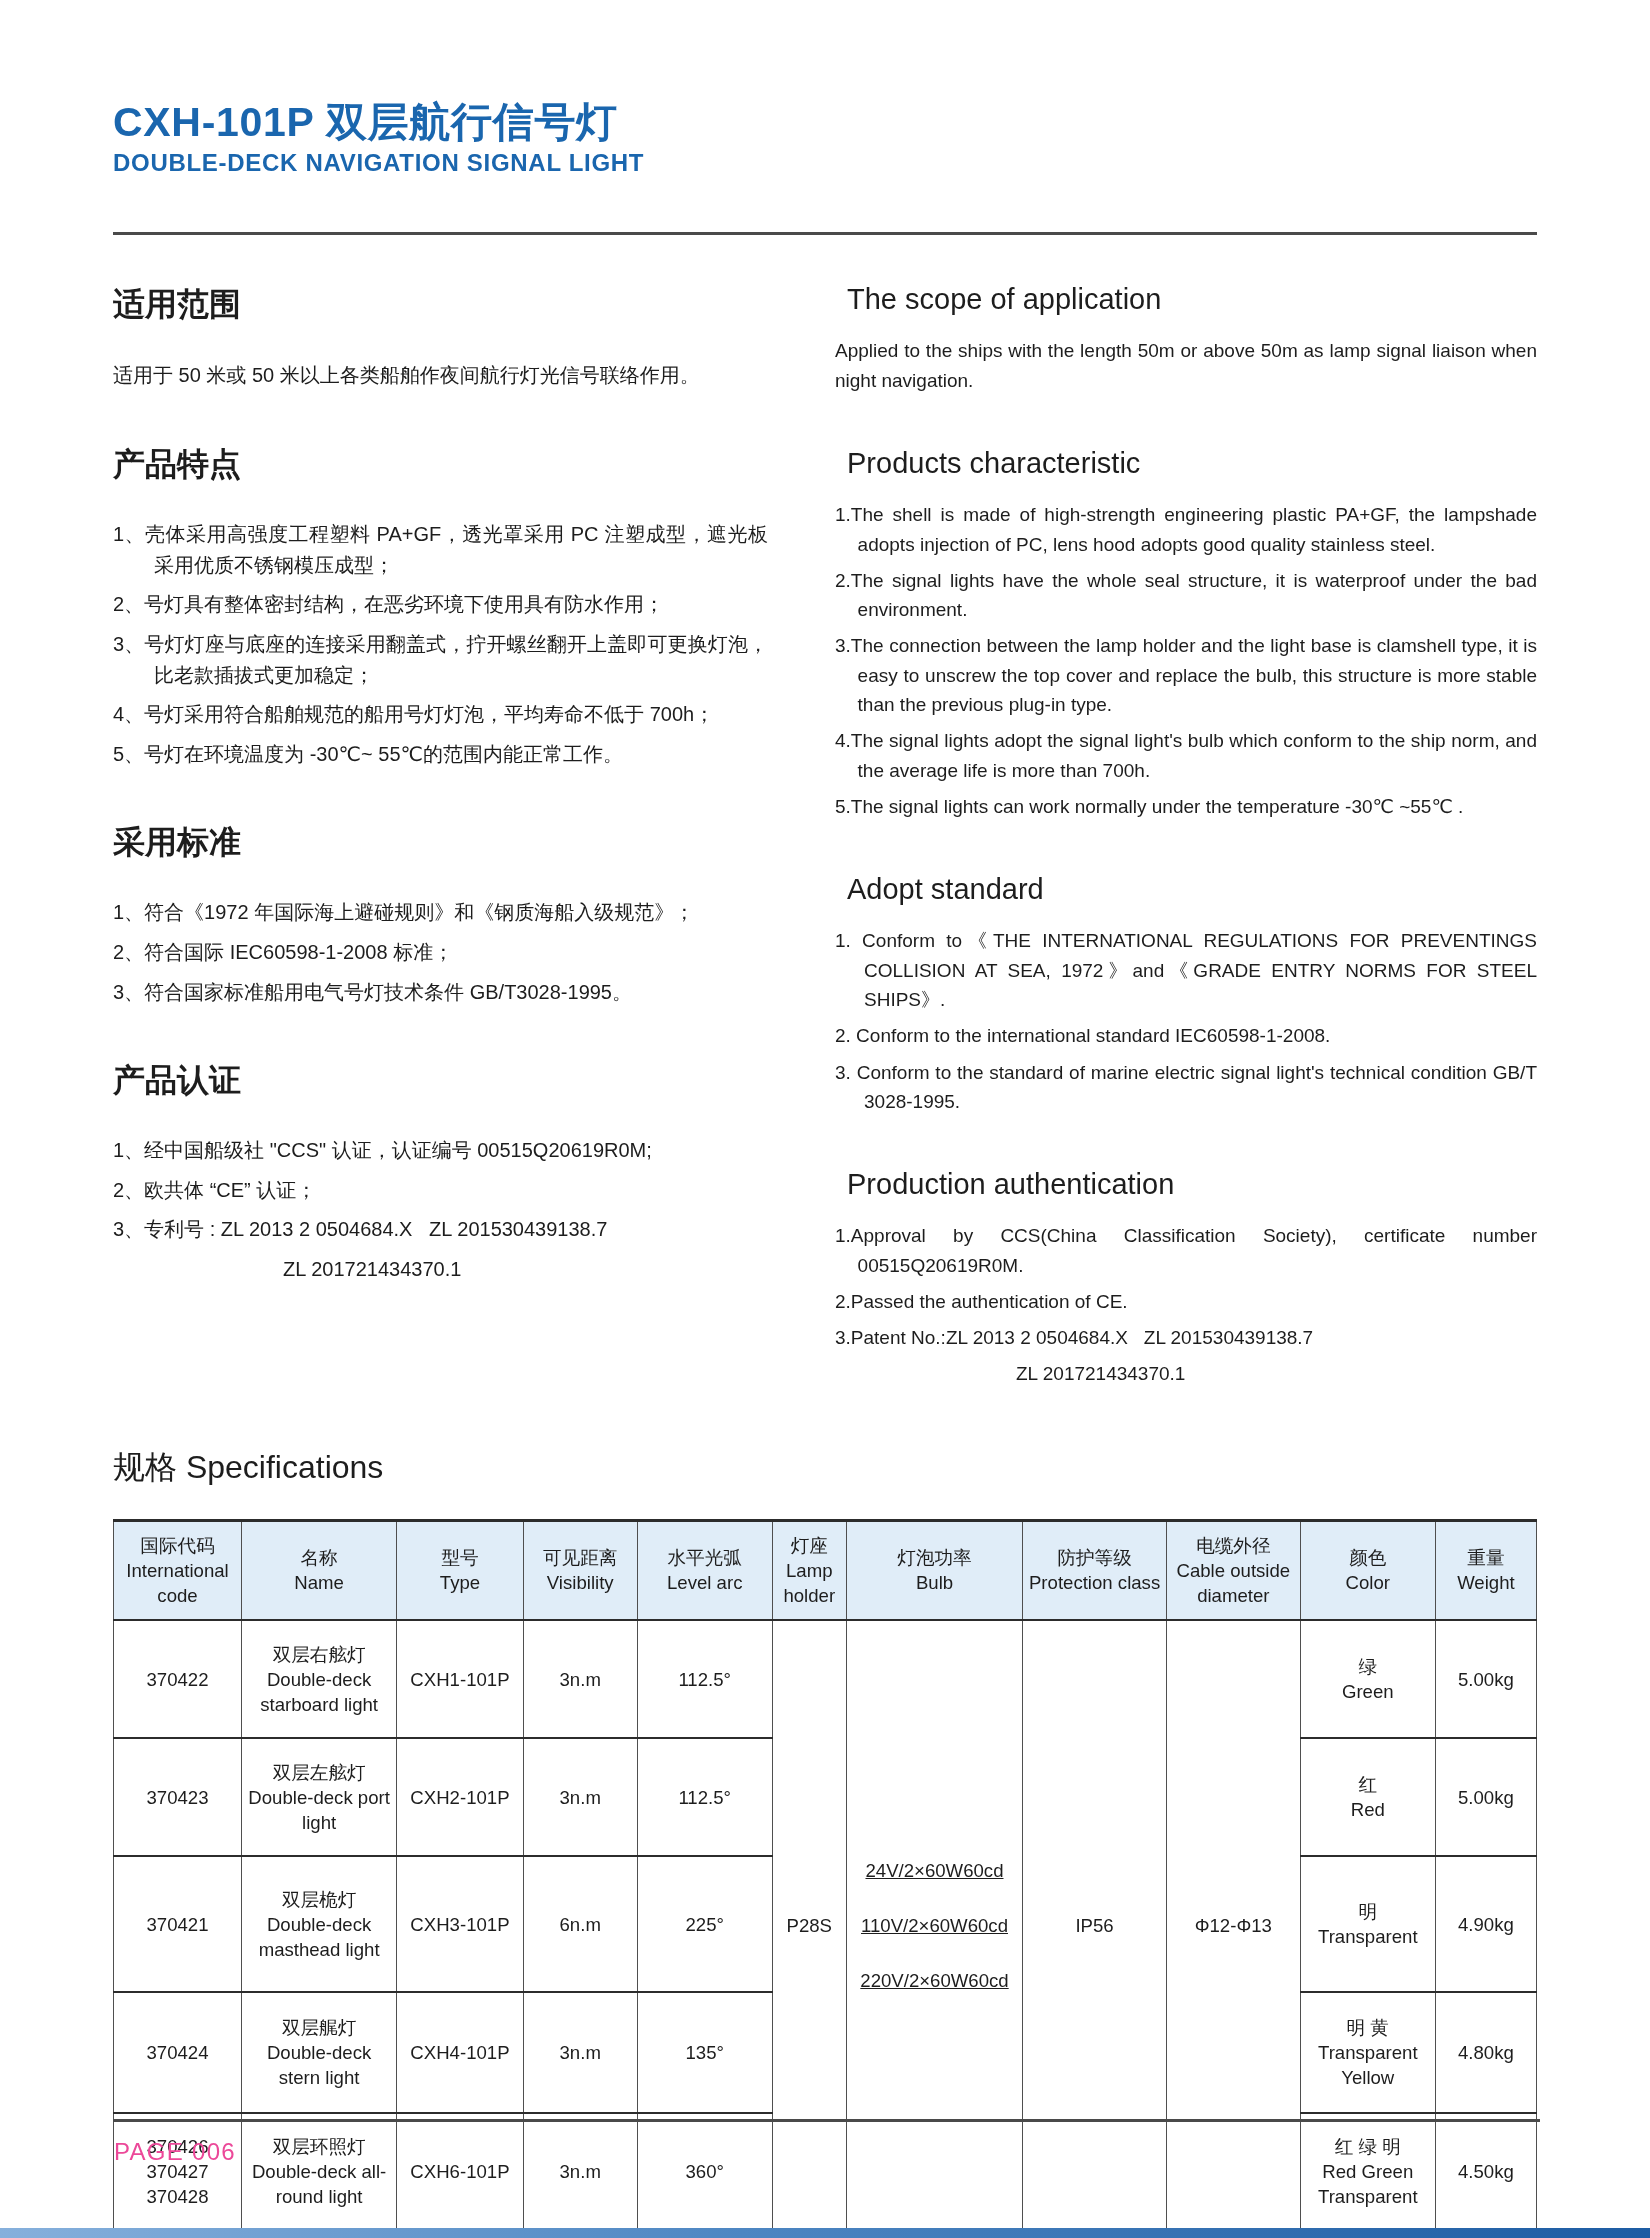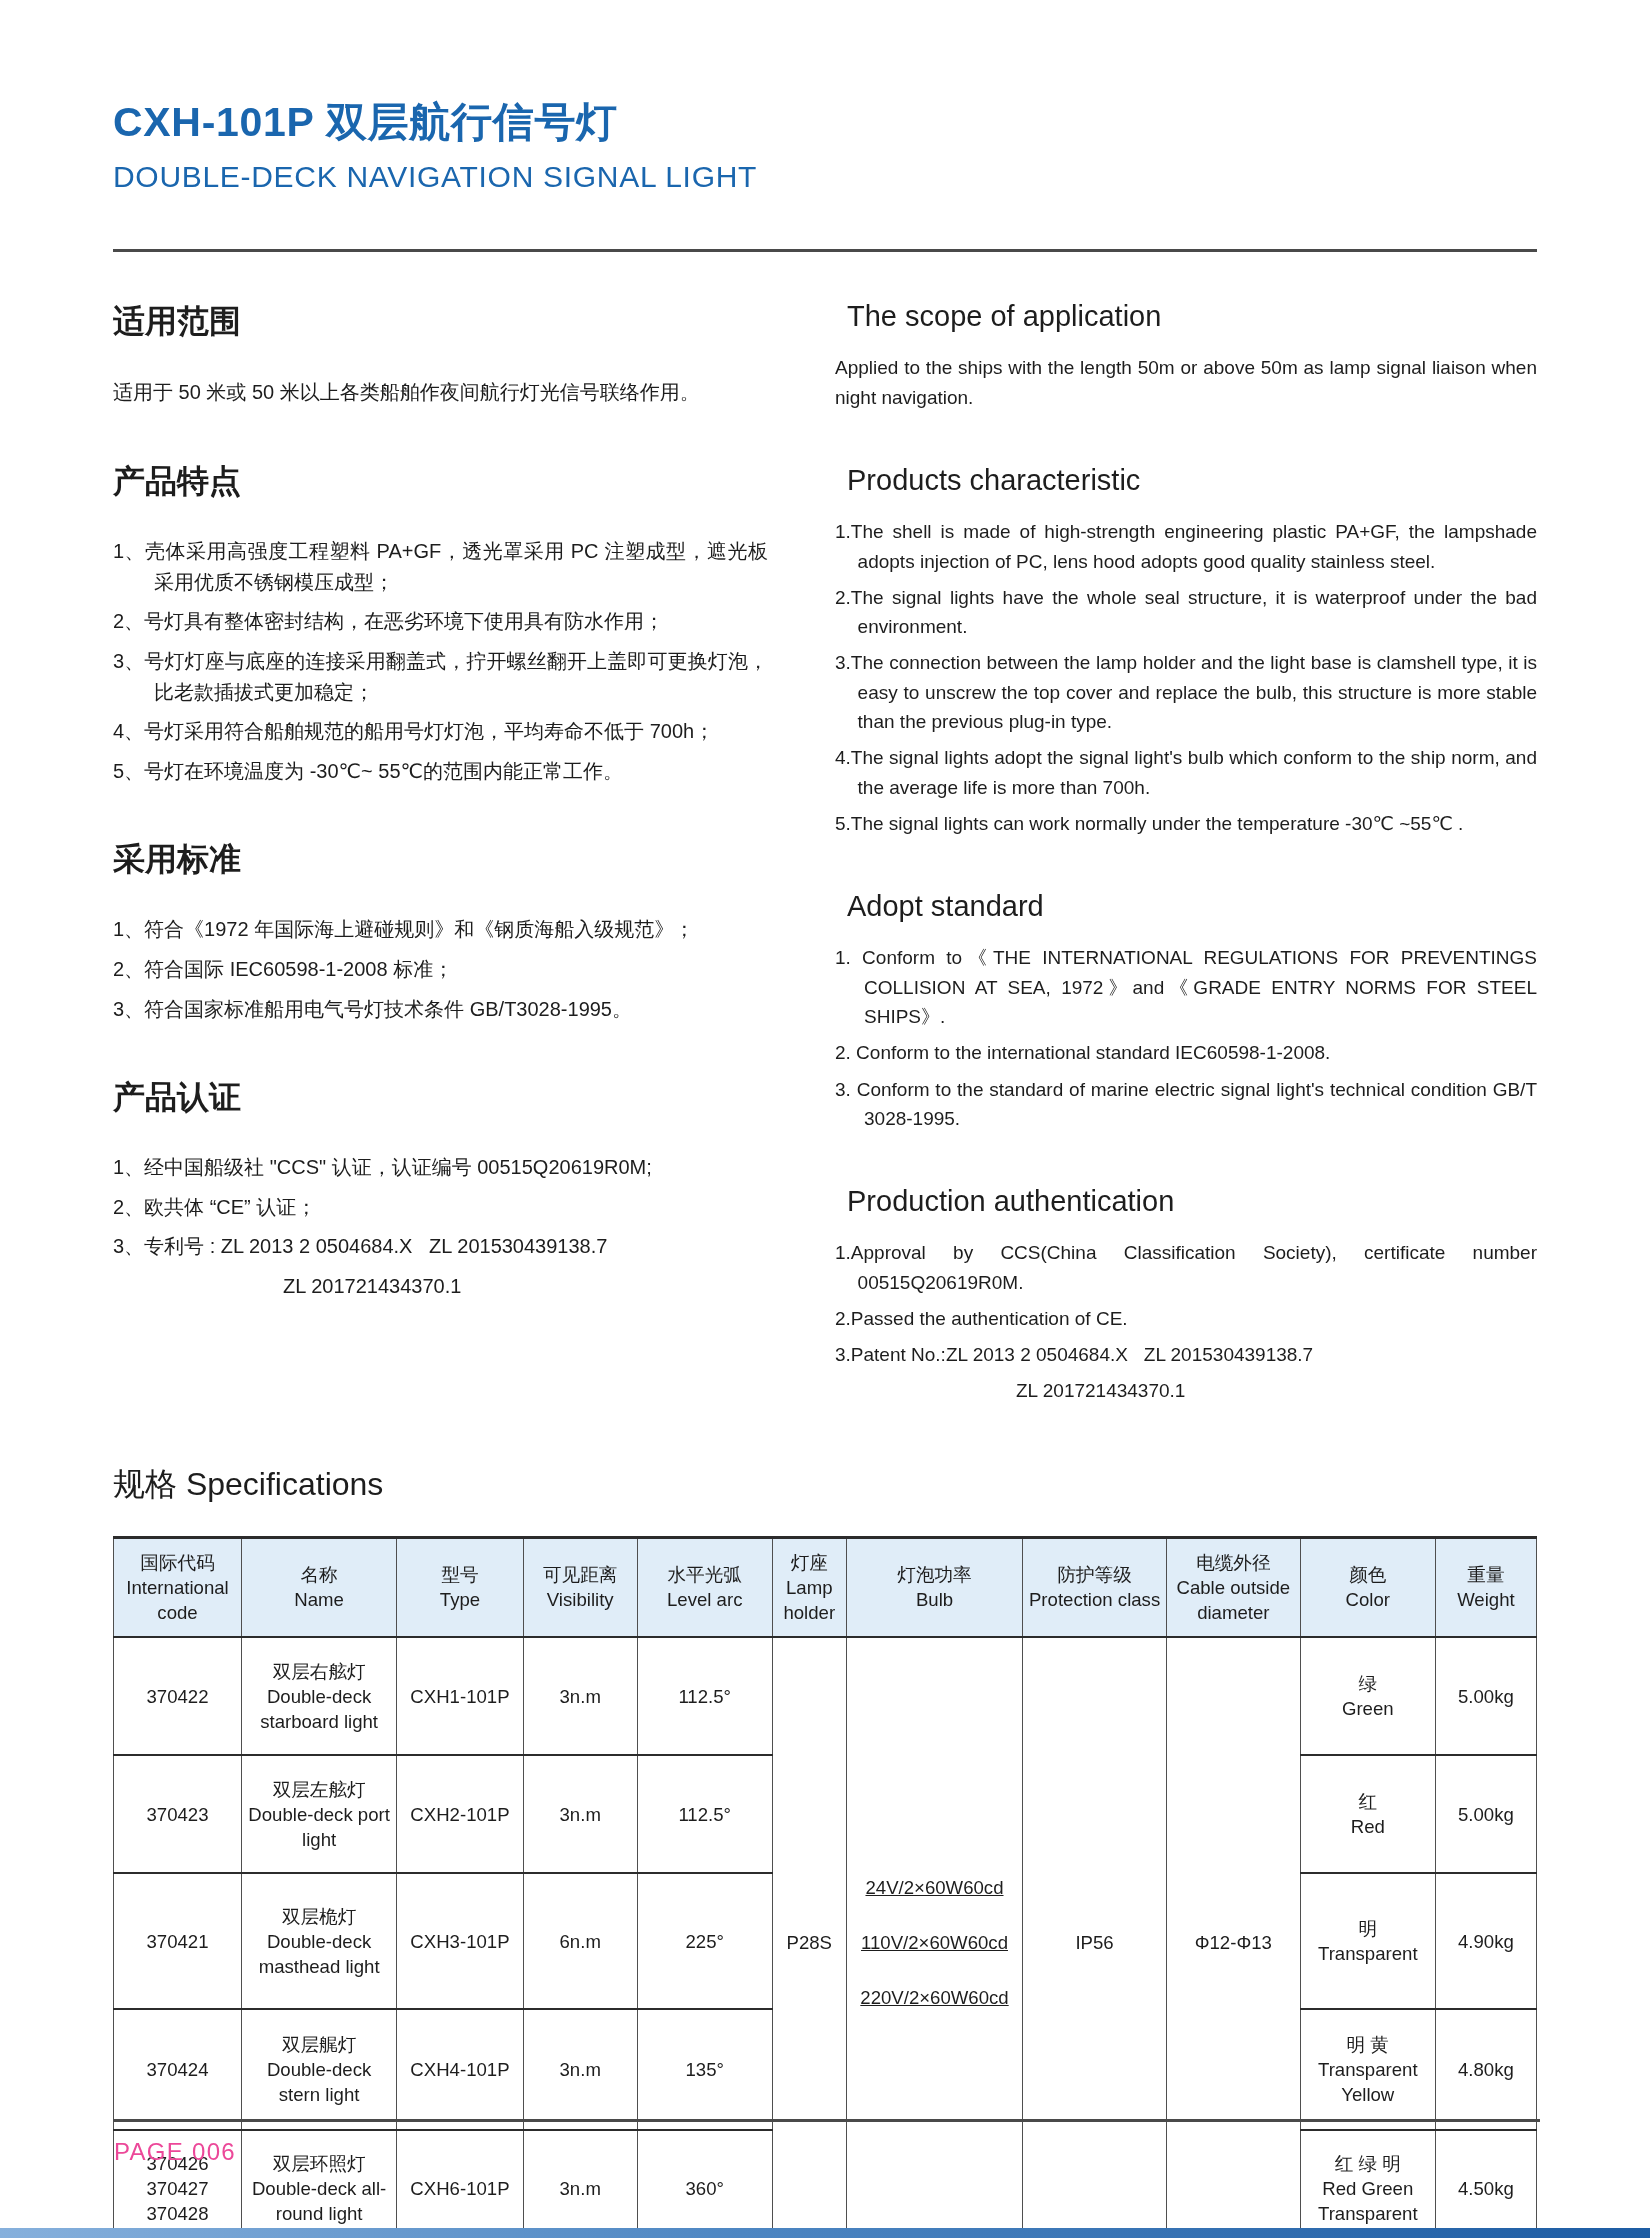--- a/index.html
+++ b/index.html
@@ -13,21 +13,21 @@
   *{box-sizing:border-box;}
   html,body{margin:0;padding:0;}
   body{
     width:1650px;height:2239px;position:relative;background:#ffffff;
     font-family:"Liberation Sans","DejaVu Sans",sans-serif;color:var(--text);
     overflow:hidden;
   }
   .page{padding:100px 113px 16px;height:100%;position:relative;}
 
   .doc-title{font-size:41px;font-weight:700;color:var(--accent);letter-spacing:0.7px;line-height:1.1;}
-  .doc-subtitle{font-size:30px;font-weight:400;color:var(--accent);letter-spacing:0.7px;margin-top:15px;}
+  .doc-subtitle{font-size:24px;font-weight:700;color:var(--accent);letter-spacing:0.7px;margin-top:4px;}
   .title-rule{height:3.3px;background:var(--rule);margin-top:55px;}
 
   .cols{display:grid;grid-template-columns:655px 702px;column-gap:67px;margin-top:48px;}
 
   .h-zh{font-size:32px;font-weight:700;margin:52px 0 32px;}
   .h-en{font-size:29px;font-weight:400;margin:52px 12px 20px;}
   .sec:first-child .h-zh, .sec:first-child .h-en{margin-top:0;}
 
   .body-zh{font-size:20px;line-height:1.6;text-align:justify;}
   .body-en{font-size:19px;line-height:1.55;text-align:justify;}

